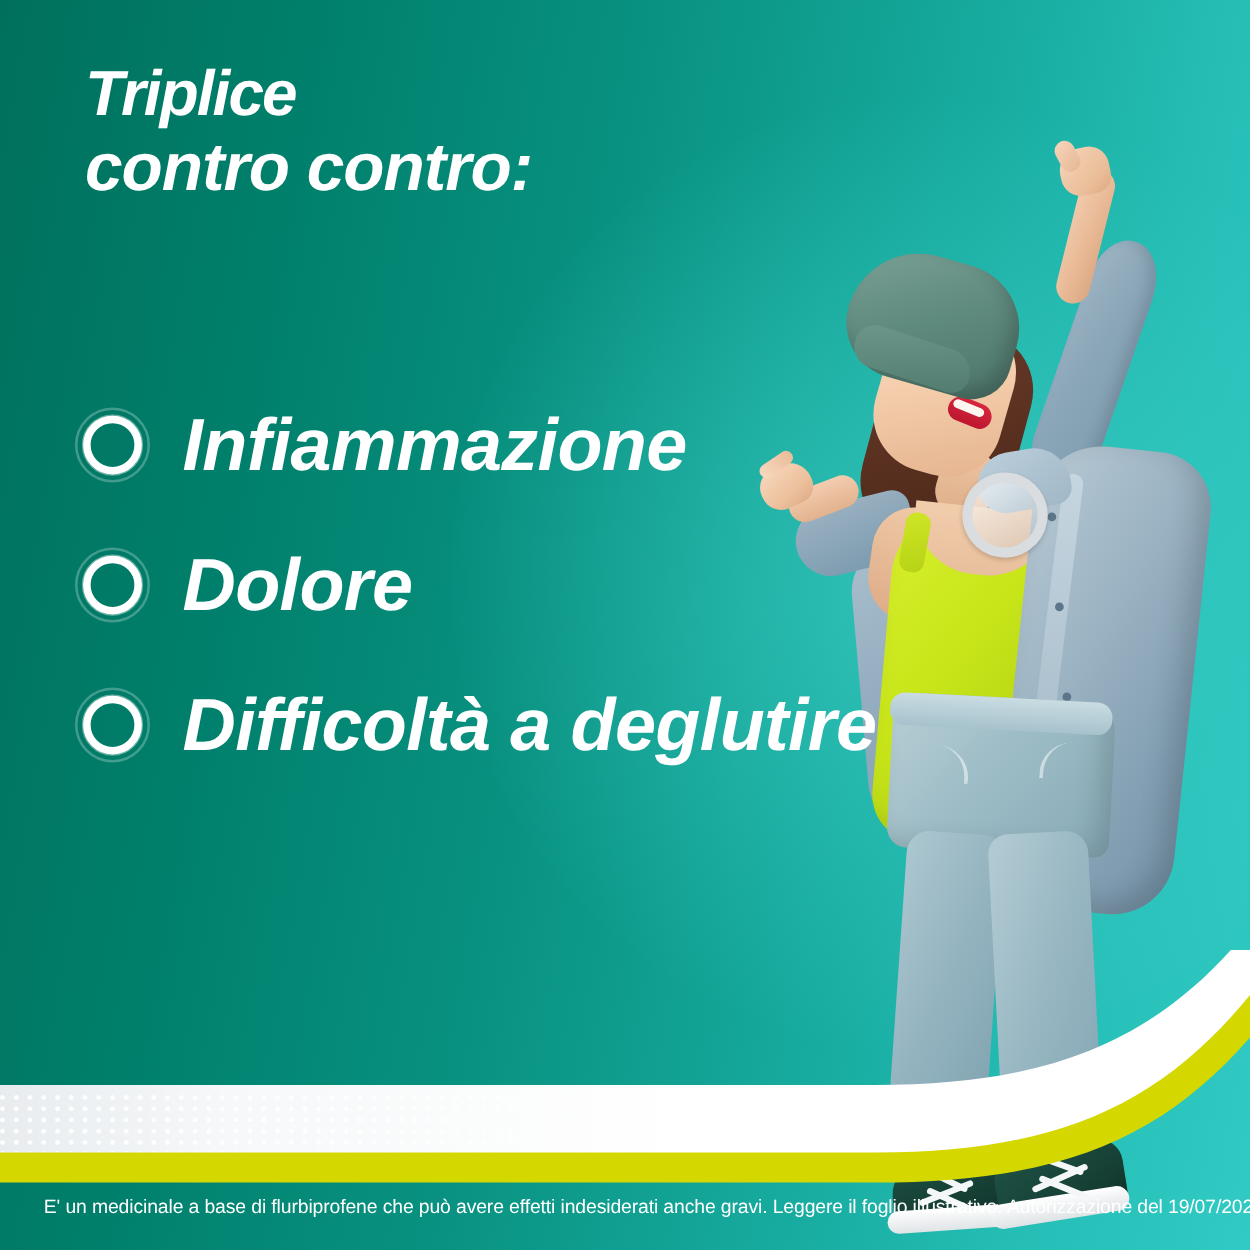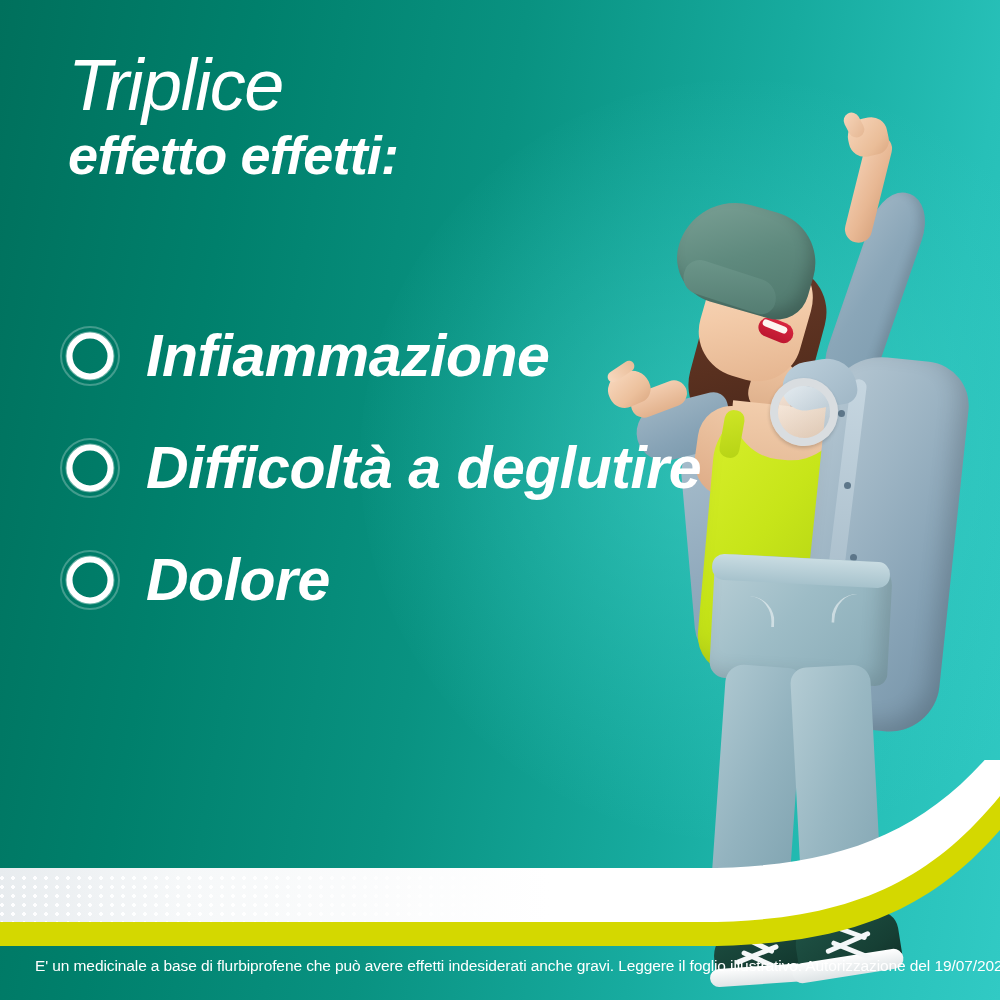--- a/index.html
+++ b/index.html
@@ -27,23 +27,23 @@
   }
 
   
   .headline {
     position: absolute;
     left: 68px; top: 50px;
     color: #ffffff;
   }
   .headline .line1 {
     display: block;
-    font-size: 72px;
+    font-size: 51px;
     line-height: 0.98;
-    font-weight: normal;
+    font-weight: bold;
     font-style: italic;
     letter-spacing: -1.5px;
   }
   .headline .line2 {
     display: block;
     font-size: 54px;
     line-height: 1.12;
     font-weight: bold;
     font-style: italic;
     letter-spacing: -0.8px;
@@ -522,50 +522,50 @@
     <div class="m lace lc1"></div>
     <div class="m lace lc2"></div>
     <div class="m lace lc3"></div>
     <div class="m lace lc4"></div>
     <div class="m lace lc5"></div>
     <div class="m lace lc6"></div>
   </div>
 
   <div class="headline">
     <span class="line1">Triplice</span>
-    <span class="line2">effetto effetti:</span>
+    <span class="line2">contro contro:</span>
   </div>
 
   <div class="bullets">
 
     <div class="bullet-row">
       <span class="bullet-icon">
         <span class="ring r-out3"></span>
         <span class="ring r-out2"></span>
         <span class="ring r-out1"></span>
       </span>
       <span class="bullet-text">Infiammazione</span>
     </div>
 
     <div class="bullet-row">
       <span class="bullet-icon">
         <span class="ring r-out3"></span>
         <span class="ring r-out2"></span>
         <span class="ring r-out1"></span>
       </span>
-      <span class="bullet-text">Difficoltà a deglutire</span>
+      <span class="bullet-text">Dolore</span>
     </div>
 
     <div class="bullet-row">
       <span class="bullet-icon">
         <span class="ring r-out3"></span>
         <span class="ring r-out2"></span>
         <span class="ring r-out1"></span>
       </span>
-      <span class="bullet-text">Dolore</span>
+      <span class="bullet-text">Difficoltà a deglutire</span>
     </div>
 
   </div>
 
   <svg class="swoosh" viewBox="0 0 1000 240" preserveAspectRatio="none">
     <defs>
       <linearGradient id="whiteGrad" x1="0" y1="0" x2="1" y2="0">
         <stop offset="0%" stop-color="#e8ecef"></stop>
         <stop offset="18%" stop-color="#f6f8f9"></stop>
         <stop offset="55%" stop-color="#ffffff"></stop>

